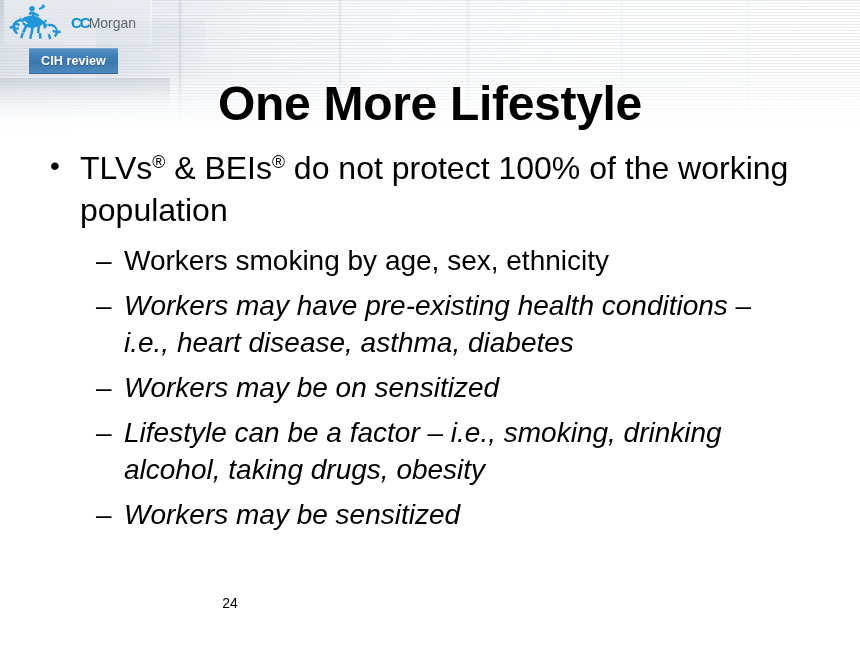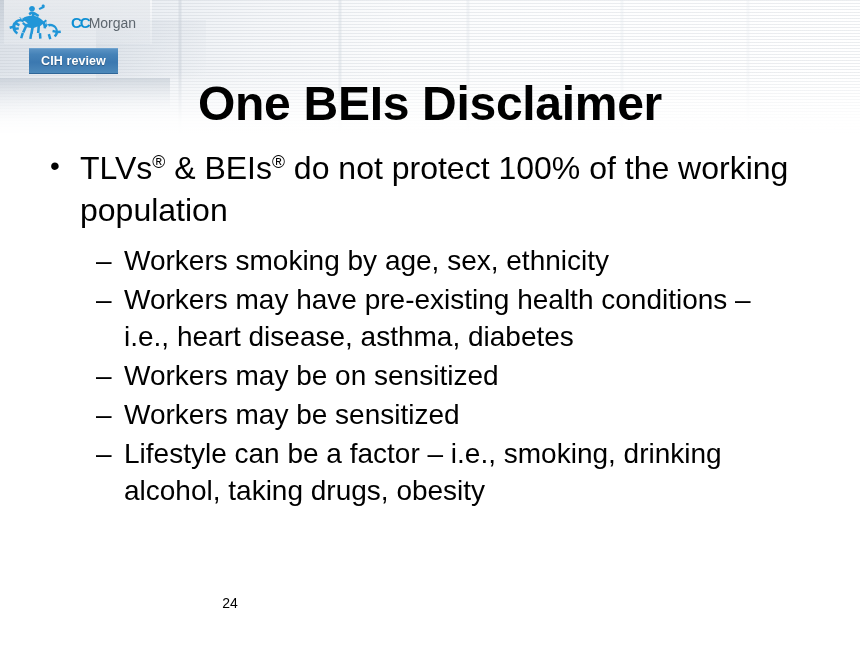--- a/index.html
+++ b/index.html
@@ -215,21 +215,21 @@
   .lvl2 {
     position: relative;
     margin: 0 0 0 96px;
     padding-left: 28px;
     width: 700px;
     box-sizing: border-box;
     font-size: 28px;
     line-height: 1.32;
     color: #000000;
   }
-  .lvl2 + .lvl2 { margin-top: 2px; }
+  .lvl2 + .lvl2 { margin-top: 8px; font-style: italic; }
   .lvl2::before {
     content: "\2013";
     position: absolute;
     left: 0;
     top: 0;
   }
 
   
   .page-num {
     position: absolute;
@@ -278,31 +278,31 @@
     </div>
     <div class="logo-word">
       <span class="logo-cc">CC</span><span class="logo-morgan">Morgan</span>
     </div>
   </div>
 
   <div class="cih-badge">
     <span>CIH review</span>
   </div>
 
-  <h1 class="slide-title">One BEIs Disclaimer</h1>
+  <h1 class="slide-title">One More Lifestyle</h1>
 
   <div class="body-area">
 
     <div class="lvl1"><span>TLVs</span><sup>®</sup><span> &amp; BEIs</span><sup>®</sup><span> do not protect 100% of the working population</span></div>
 
     <div class="sublist">
       <div class="lvl2">Workers smoking by age, sex, ethnicity</div>
       <div class="lvl2">Workers may have pre-existing health conditions – i.e., heart disease, asthma, diabetes</div>
       <div class="lvl2">Workers may be on sensitized</div>
+      <div class="lvl2">Lifestyle can be a factor – i.e., smoking, drinking alcohol, taking drugs, obesity</div>
       <div class="lvl2">Workers may be sensitized</div>
-      <div class="lvl2">Lifestyle can be a factor – i.e., smoking, drinking alcohol, taking drugs, obesity</div>
     </div>
 
   </div>
 
   <div class="page-num">24</div>
 
 </div>
 
 </body></html>

